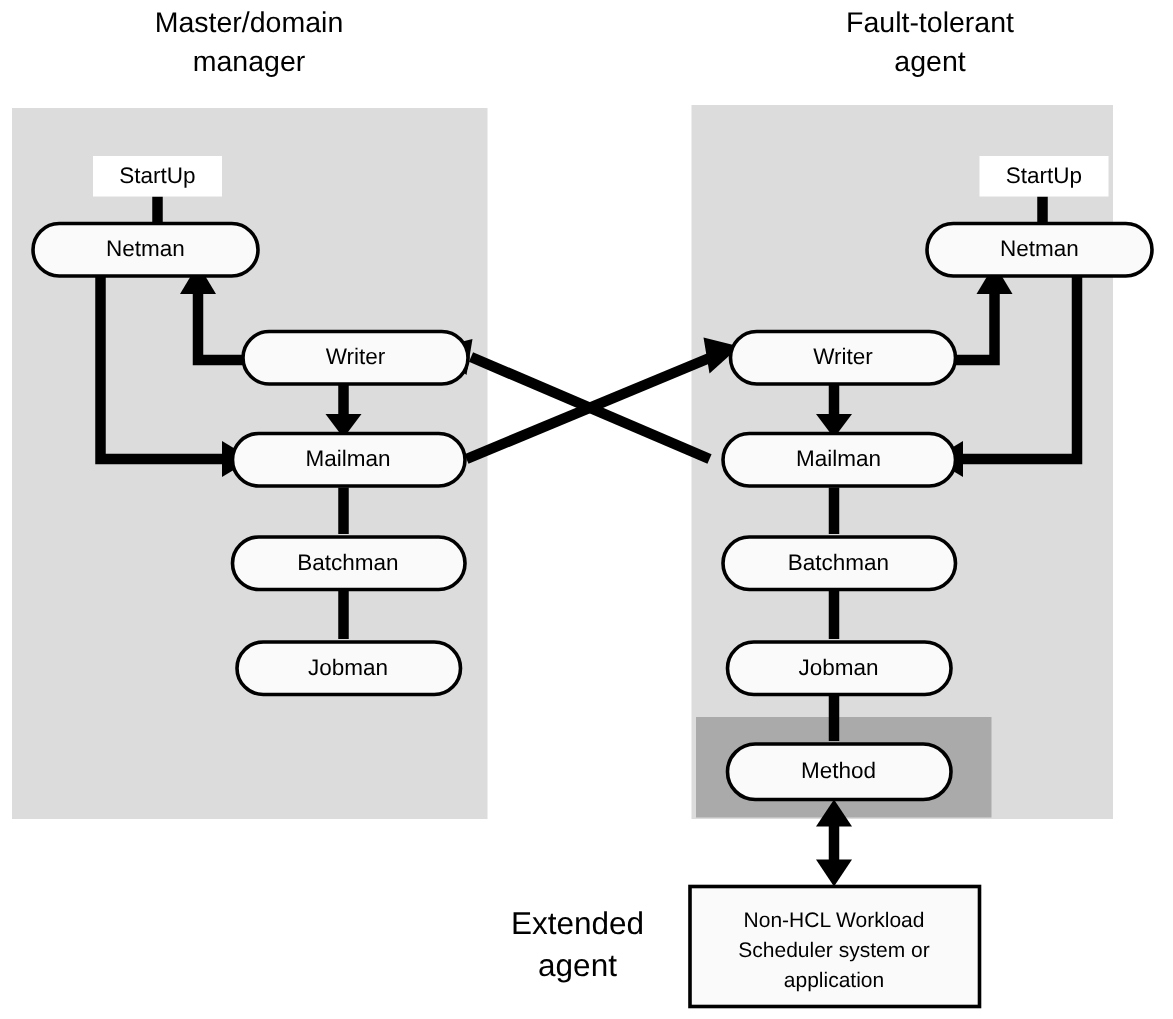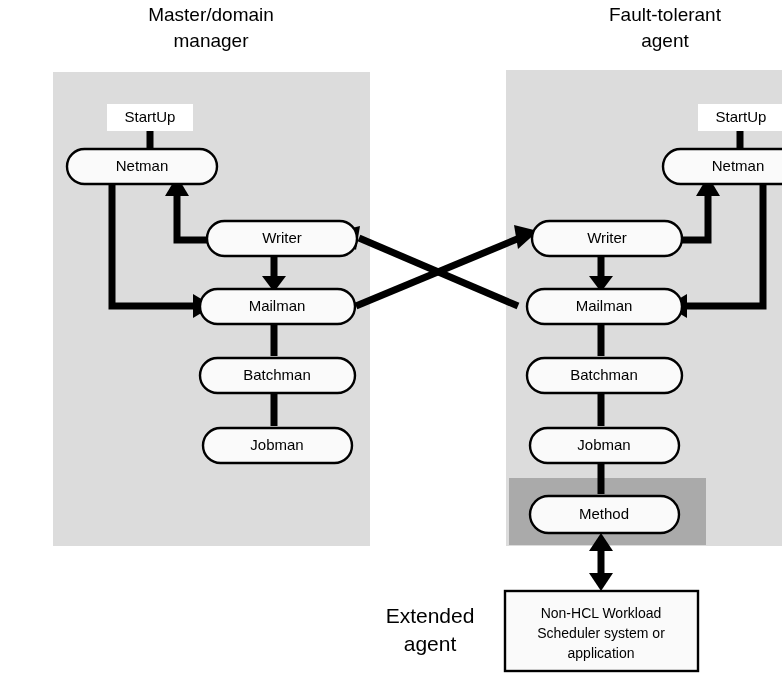--- a/index.html
+++ b/index.html
@@ -10,21 +10,20 @@
   body {
     width: 782px;
     height: 679px;
     font-family: "Liberation Sans", sans-serif;
     overflow: hidden;
   }
   #diagram-root {
     position: relative;
     width: 680px;
     height: 679px;
-    margin-left: 45px;
   }
   svg.diagram {
     display: block;
     width: 782px;
     height: 679px;
   }
   .panel-light { fill: #dcdcdc; }
   .panel-dark  { fill: #aaaaaa; }
   .pill {
     fill: #fafafa;

